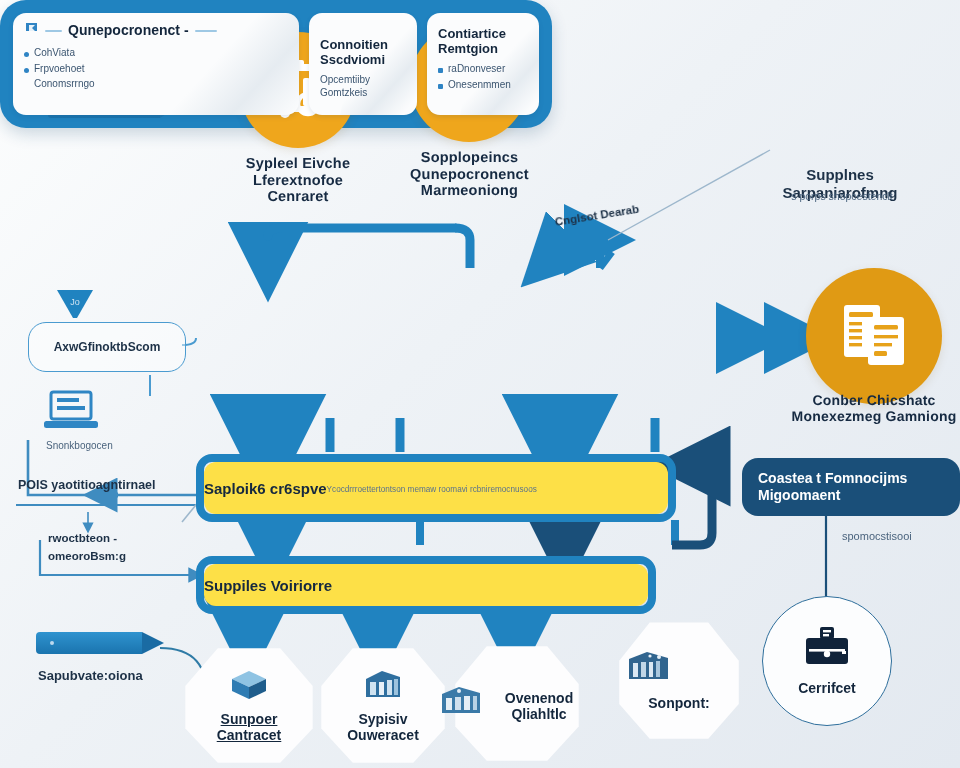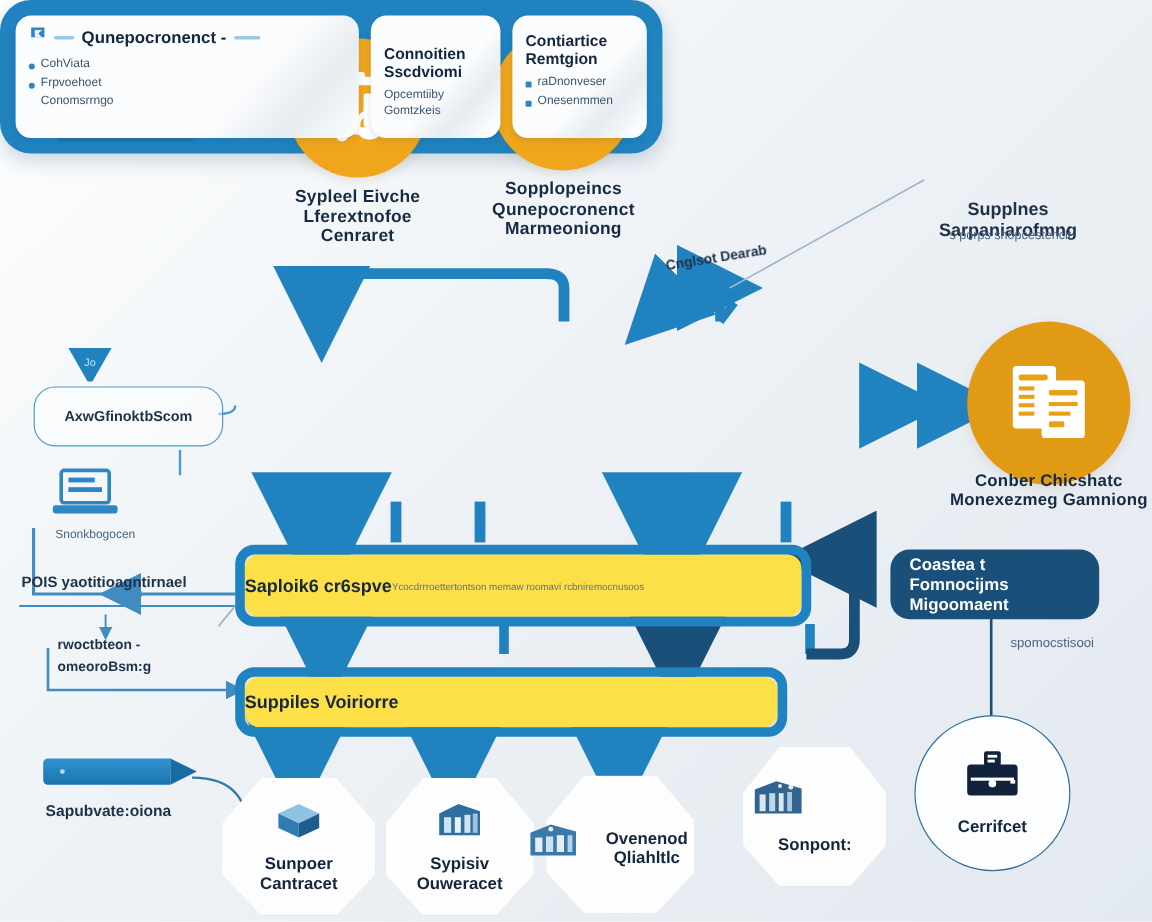--- a/index.html
+++ b/index.html
@@ -298,21 +298,21 @@
         <rect x="30" y="16" width="36" height="48" rx="3" fill="#fff"></rect>
         <rect x="36" y="24" width="24" height="4.5" rx="1.5" fill="#e7a21a"></rect>
         <rect x="36" y="34" width="24" height="3.4" fill="#e7a21a"></rect>
         <rect x="36" y="42" width="18" height="3.4" fill="#e7a21a"></rect>
         <rect x="36" y="50" width="13" height="5" rx="1.5" fill="#e7a21a"></rect>
       </svg>
     </div>
   </div>
   <div class="abs orb-cap txt blurry" style="left:788px;top:392px;width:172px;font-size:14px;">Conber Chicshatc Monexezmeg Gamniong</div>
 
-  <div class="darkpill" style="left:742px;top:458px;width:174px;height:58px;">
+  <div class="darkpill" style="left:742px;top:458px;width:218px;height:58px;">
     <span class="lab blurry" style="font-size:14px;">Coastea t Fomnocijms Migoomaent</span>
   </div>
   <div class="freelab sm blurry" style="left:842px;top:530px;font-size:11px;">spomocstisooi</div>
 
   <div class="wbar" style="position:absolute;left:204px;top:462px;width:464px;height:52px;">
     <div class="t blurry" style="font-size:15px;">Saploik6 cr6spve</div>
     <div class="sub blurry2" style="font-size:8.2px;margin-top:2px;">Ycocdrrroettertontson memaw roomavi rcbniremocnusoos</div>
   </div>
   <div style="position:absolute;left:196px;top:454px;width:480px;height:68px;border:8px solid #2083c0;
               border-radius:16px;box-sizing:border-box;pointer-events:none;"></div>
@@ -326,21 +326,21 @@
   <div class="hexwrap" style="left:184px;top:646px;width:130px;height:118px;">
     <div class="hex"></div>
     <div style="position:relative;z-index:3;display:flex;flex-direction:column;align-items:center;">
       <span>
         <svg width="42" height="34" viewBox="0 0 42 34" aria-hidden="true">
           <path d="M4 12 L21 4 L38 12 L21 20 Z" fill="#8fc3e3"></path>
           <path d="M4 12 L21 20 L21 32 L4 24 Z" fill="#2f7cb3"></path>
           <path d="M38 12 L21 20 L21 32 L38 24 Z" fill="#1f5d8c"></path>
         </svg>
       </span>
-      <span class="hex-label blurry" style="font-size:14px;margin-top:6px;width:110px;">Sunpoer Cantracet</span>
+      <span class="hex-label blurry" style="font-size:14px;margin-top:6px;width:110px;text-decoration:underline;">Sunpoer Cantracet</span>
     </div>
   </div>
 
   <div class="hexwrap" style="left:320px;top:646px;width:126px;height:118px;">
     <div class="hex"></div>
     <div style="position:relative;z-index:3;display:flex;flex-direction:column;align-items:center;">
       <span>
         <svg width="42" height="34" viewBox="0 0 42 34" aria-hidden="true">
           <path d="M4 12 L20 4 L38 10 L38 30 L4 30 Z" fill="#2f6f9f"></path>
           <rect x="8" y="15" width="6" height="13" fill="#cfe3f1"></rect>

